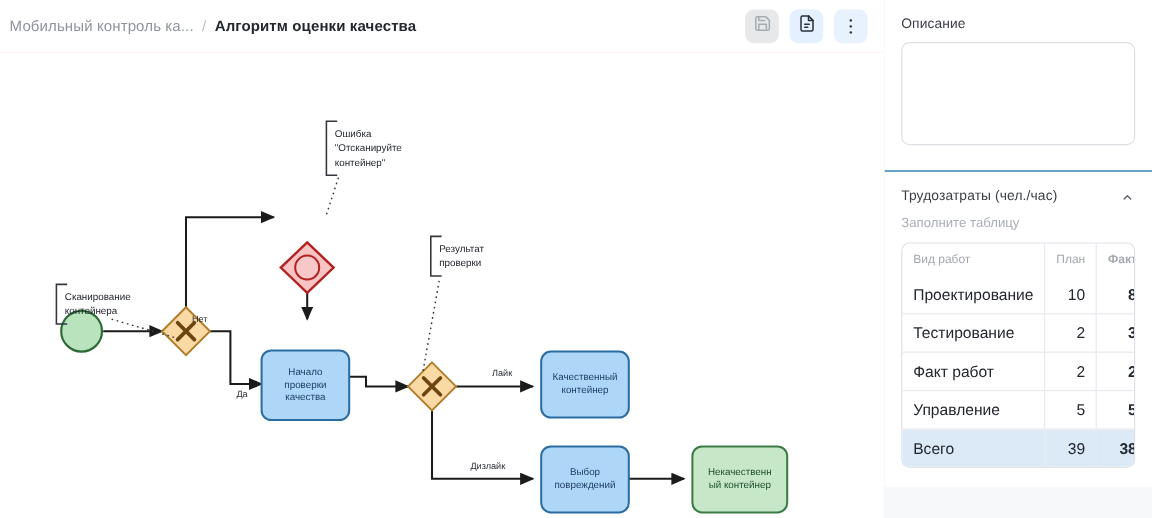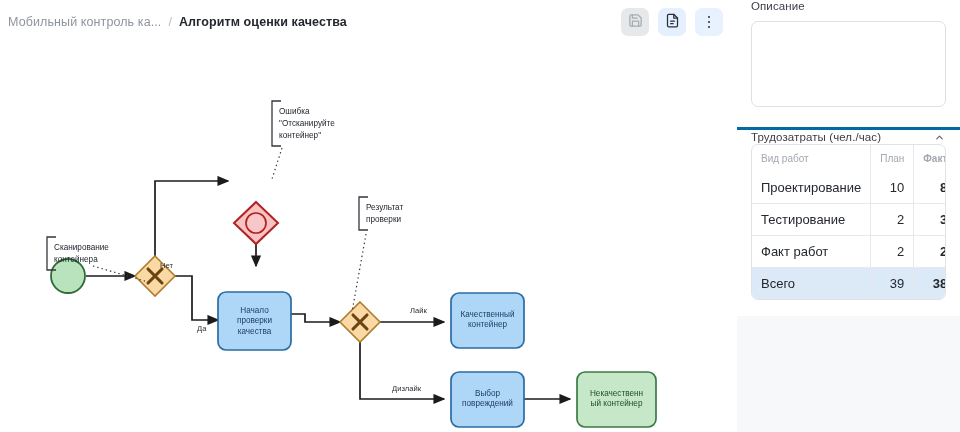--- a/index.html
+++ b/index.html
@@ -74,23 +74,23 @@
   
   #panel {
     position: relative;
     width: 223px; height: 432px;
     flex: 0 0 223px;
     background: #f7f8fa;
     overflow: hidden;
   }
   .pcard {
     background: #ffffff;
-    padding: 0 14px 16px 14px;
-  }
-  .pcard + .pcard { border-top: 3px solid #0369a1; }
+    padding: 14px 14px 16px 14px;
+  }
+  .pcard + .pcard { border-top: 1px solid #0369a1; }
   .plabel { font-size: 11.5px; color: #3b3f46; margin-bottom: 9px; letter-spacing: .1px; }
   .ptextarea {
     width: 100%; height: 86px;
     border: 1px solid #dcdfe4; border-radius: 7px;
     background: #fff; resize: none; outline: none;
     font-family: "Liberation Sans", sans-serif; font-size: 11px;
     color: #23272e; padding: 7px 8px;
   }
   .sec-head { display: flex; align-items: center; justify-content: space-between; }
   .sec-title { font-size: 11.5px; color: #3b3f46; letter-spacing: .1px; }
@@ -271,20 +271,21 @@
 
     <div class="pcard">
       <div class="sec-head">
         <span class="sec-title">Трудозатраты (чел./час)</span>
         <span class="chev">
           <svg width="11" height="11" viewBox="0 0 24 24" fill="none" stroke="#5a6068" stroke-width="2.4" stroke-linecap="round" stroke-linejoin="round">
             <polyline points="18 15 12 9 6 15"></polyline>
           </svg>
         </span>
       </div>
+      <div class="hint">Заполните таблицу</div>
 
       <div class="tbl-wrap">
         <table>
           <thead>
             <tr>
               <th>Вид работ</th>
               <th class="num">План</th>
               <th class="num">Факт</th>
             </tr>
           </thead>
@@ -297,20 +298,25 @@
               <tr>
                 <td>Тестирование</td>
                 <td class="num">2</td>
                 <td class="num">3</td>
               </tr>
               <tr>
                 <td>Факт работ</td>
                 <td class="num">2</td>
                 <td class="num">2</td>
               </tr>
+              <tr>
+                <td>Управление</td>
+                <td class="num">5</td>
+                <td class="num">5</td>
+              </tr>
               <tr class="total">
                 <td>Всего</td>
                 <td class="num">39</td>
                 <td class="num">38</td>
               </tr>
             </tbody>
         </table>
       </div>
     </div>
   </div>

